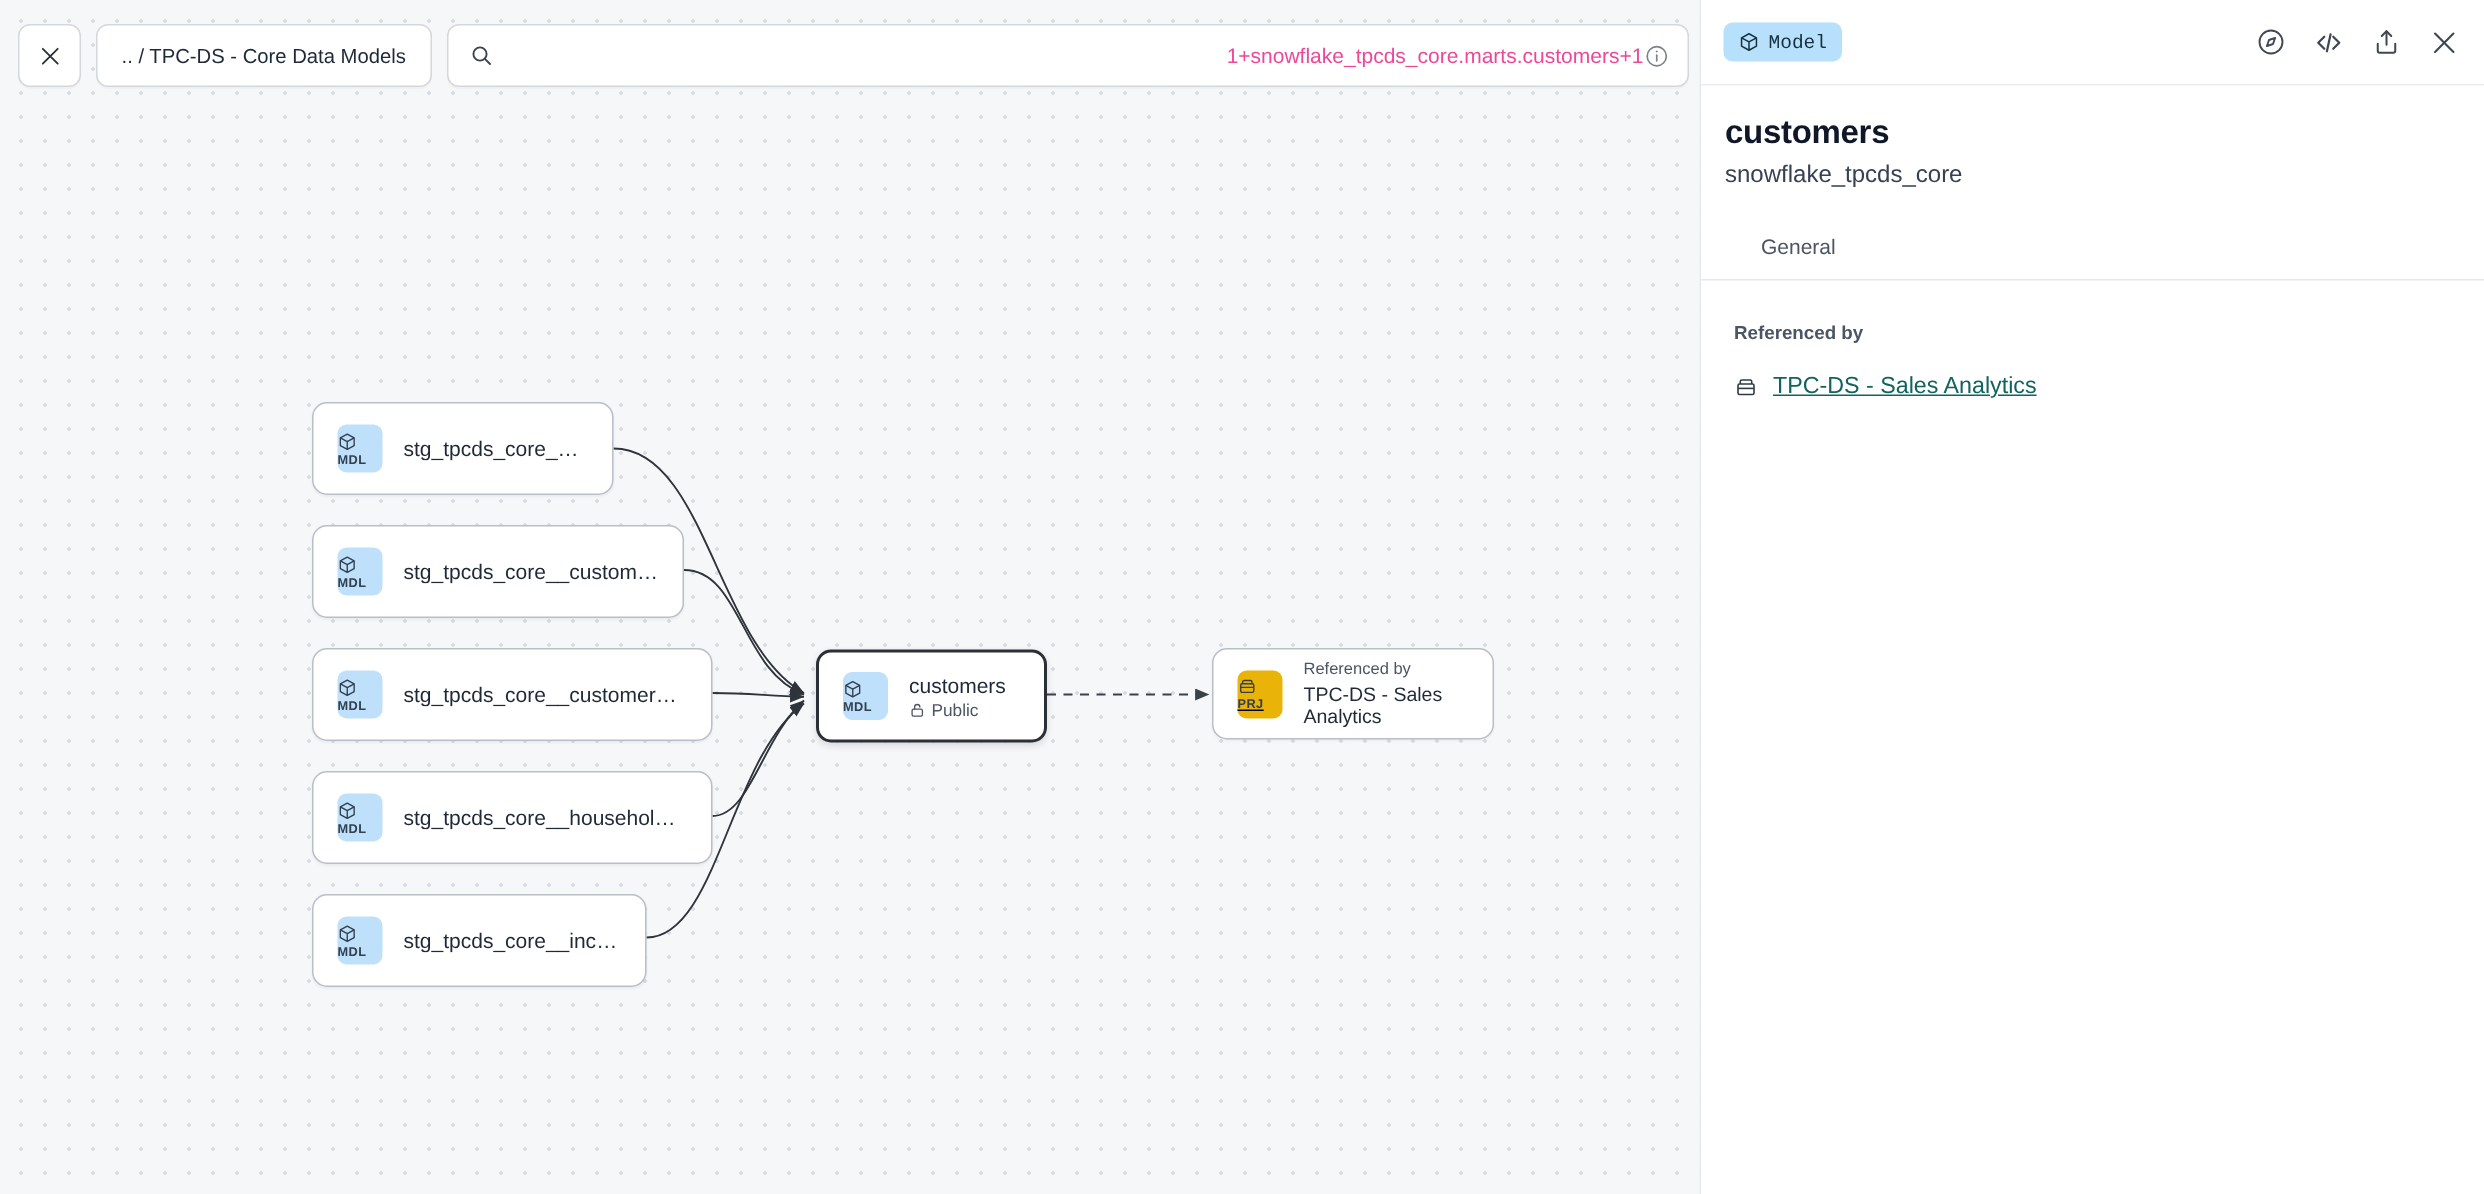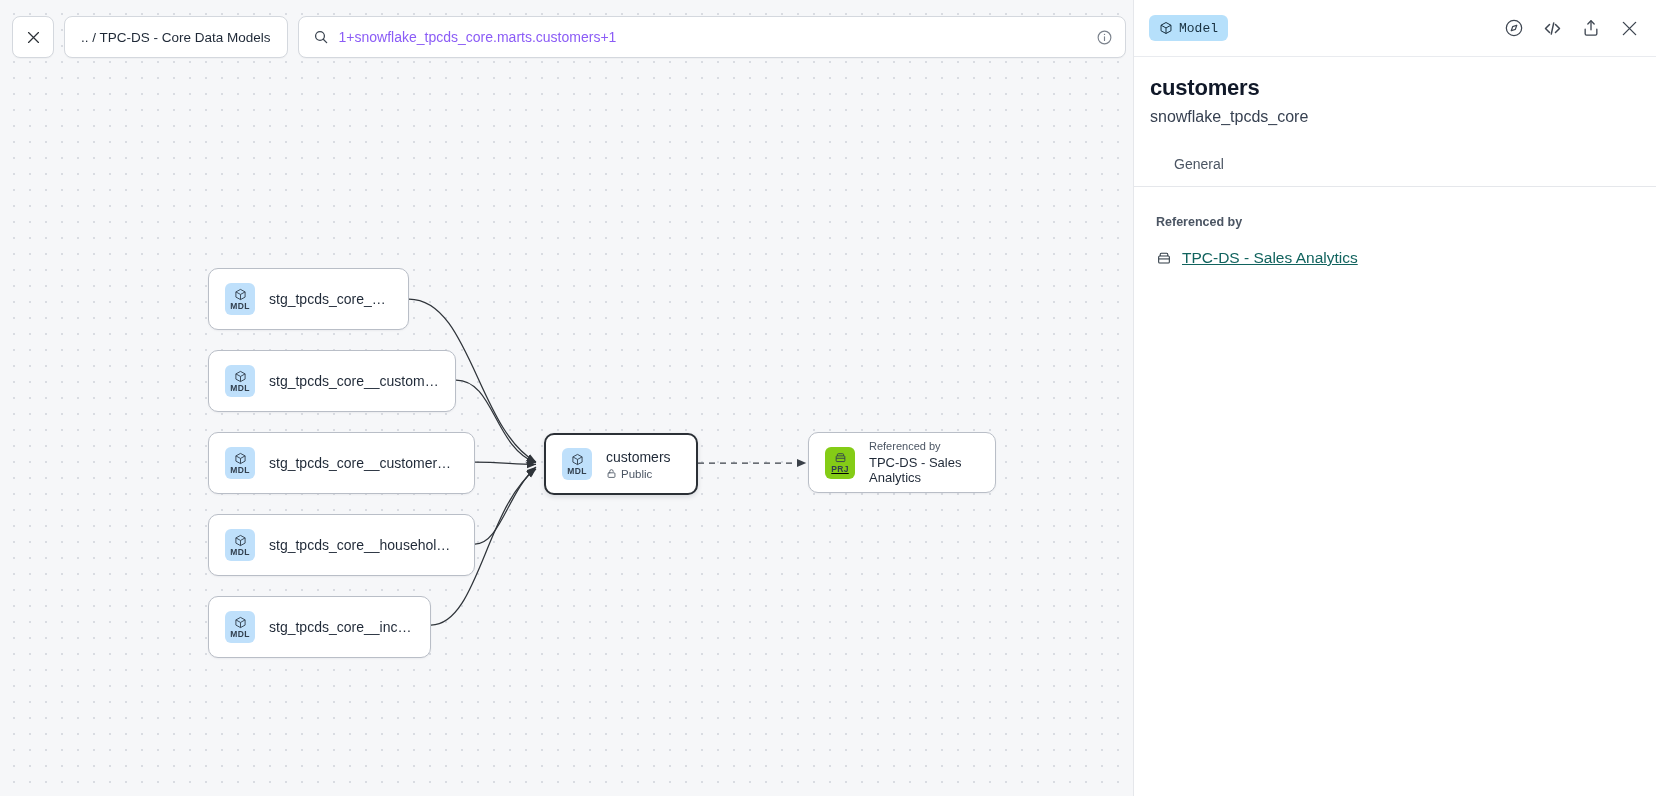--- a/index.html
+++ b/index.html
@@ -49,23 +49,24 @@
     border: 1px solid #d4d8de;
     border-radius: 8px;
     display: flex; align-items: center;
     padding: 0 12px 0 14px;
     box-shadow: 0 1px 1px rgba(16,24,40,.03);
   }
   #search-input {
     flex: 1;
     border: none; outline: none;
     font-family: "Liberation Sans", sans-serif;
-    font-size: 14px; color: #8b5cf6;
+    font-size: 14px; color: #ec4899;
     background: transparent;
     padding-left: 10px;
+    text-align: right;
   }
   .icon-svg { display: block; }
 
   
   #graph-layer { position: absolute; inset: 0; z-index: 5; }
   #edges { position: absolute; inset: 0; width: 1133px; height: 796px; pointer-events: none; }
 
   .node {
     position: absolute;
     background: #ffffff;
@@ -79,26 +80,26 @@
   }
   .node.selected {
     border: 2px solid #2b3036;
     box-shadow: 0 2px 5px rgba(16,24,40,.13);
     z-index: 10;
   }
   .node-badge {
     width: 30px; height: 32px;
     border-radius: 6px;
     display: flex; flex-direction: column;
-    align-items: center; justify-content: center;
+    align-items: flex-start; justify-content: center;
     flex: 0 0 30px;
     margin-right: 14px;
   }
   .badge-mdl { background: #bfe0fb; }
-  .badge-prj { background: #84cc16; text-decoration: underline; }
+  .badge-prj { background: #eab308; text-decoration: underline; }
   .badge-kind {
     font-size: 8.5px; font-weight: 700;
     letter-spacing: .3px; color: #32404f;
     line-height: 1; margin-top: 1px;
   }
   .node-body { display: flex; flex-direction: column; min-width: 0; }
   .node-title {
     font-size: 14px; color: #1f2937;
     white-space: nowrap; overflow: hidden; text-overflow: ellipsis;
   }

